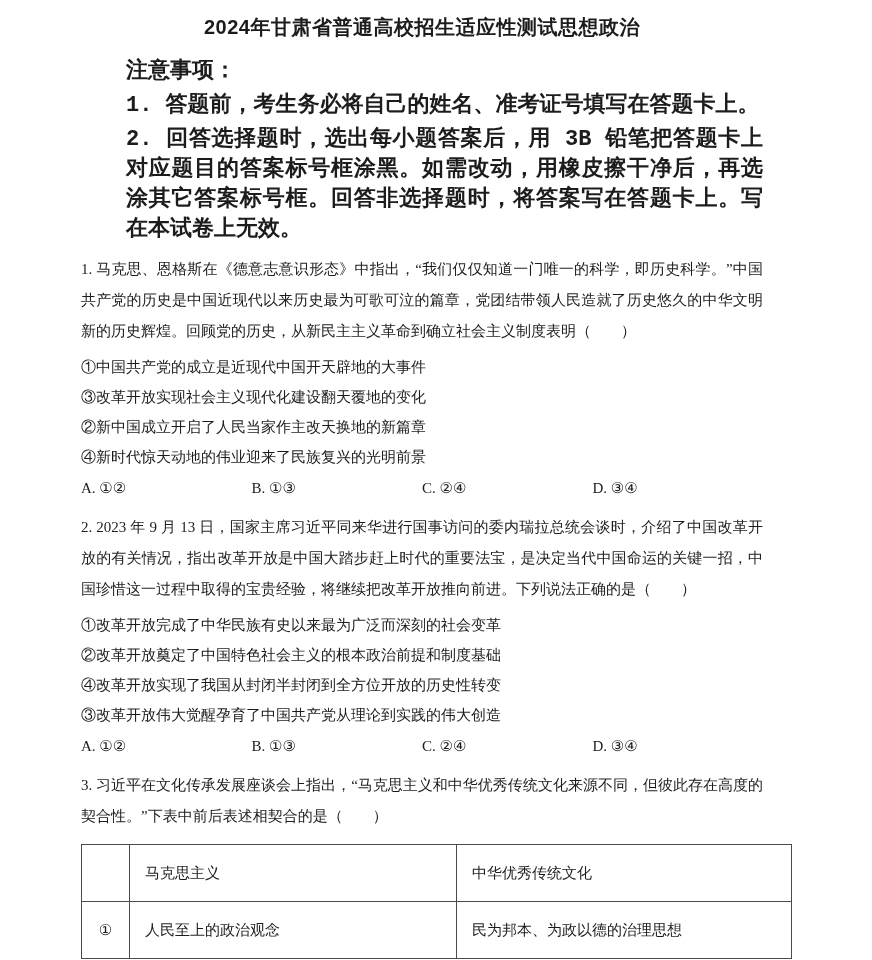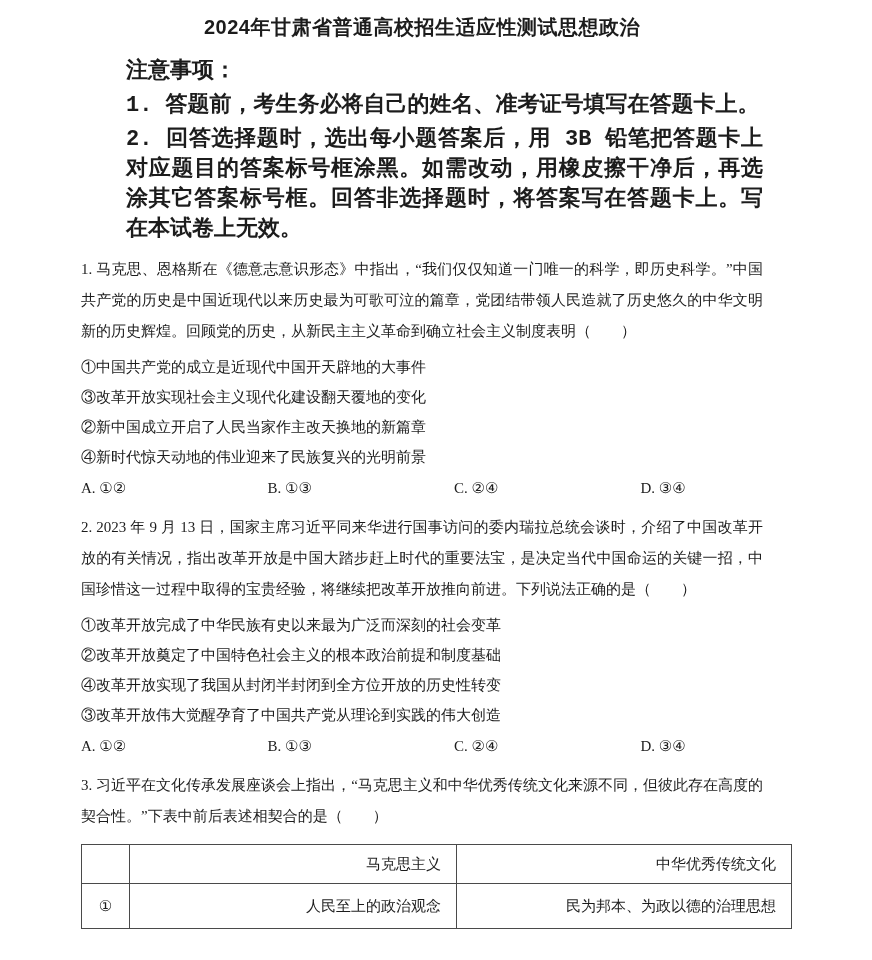--- a/index.html
+++ b/index.html
@@ -45,37 +45,35 @@
   .statement {
     font-size: 15px;
     line-height: 30px;
     text-align: left;
   }
   .choices {
     display: flex;
     font-size: 15px;
     line-height: 30px;
     margin-top: 1px;
-    gap: 16px;
   }
   .choices span { flex: 0 0 25%; text-align: left; }
   .q3-table {
     border-collapse: collapse;
     width: 100%;
     margin-top: 12px;
     table-layout: fixed;
   }
   .q3-table td {
     border: 1px solid #4a4a4a;
     font-size: 15px;
     line-height: 22px;
-    padding: 8px 15px;
+    padding: 17px 15px;
     vertical-align: middle;
     background: #ffffff;
-    text-align: right;
   }
   .q3-table td.num { width: 48px; text-align: center; padding: 11px 4px; }
   .q3-table col.c1 { width: 48px; }
   .q3-table col.c2 { width: 327px; }
   .q3-table col.c3 { width: 335px; }
 </style>
 </head>
 <body>
 
 <div class="page">

